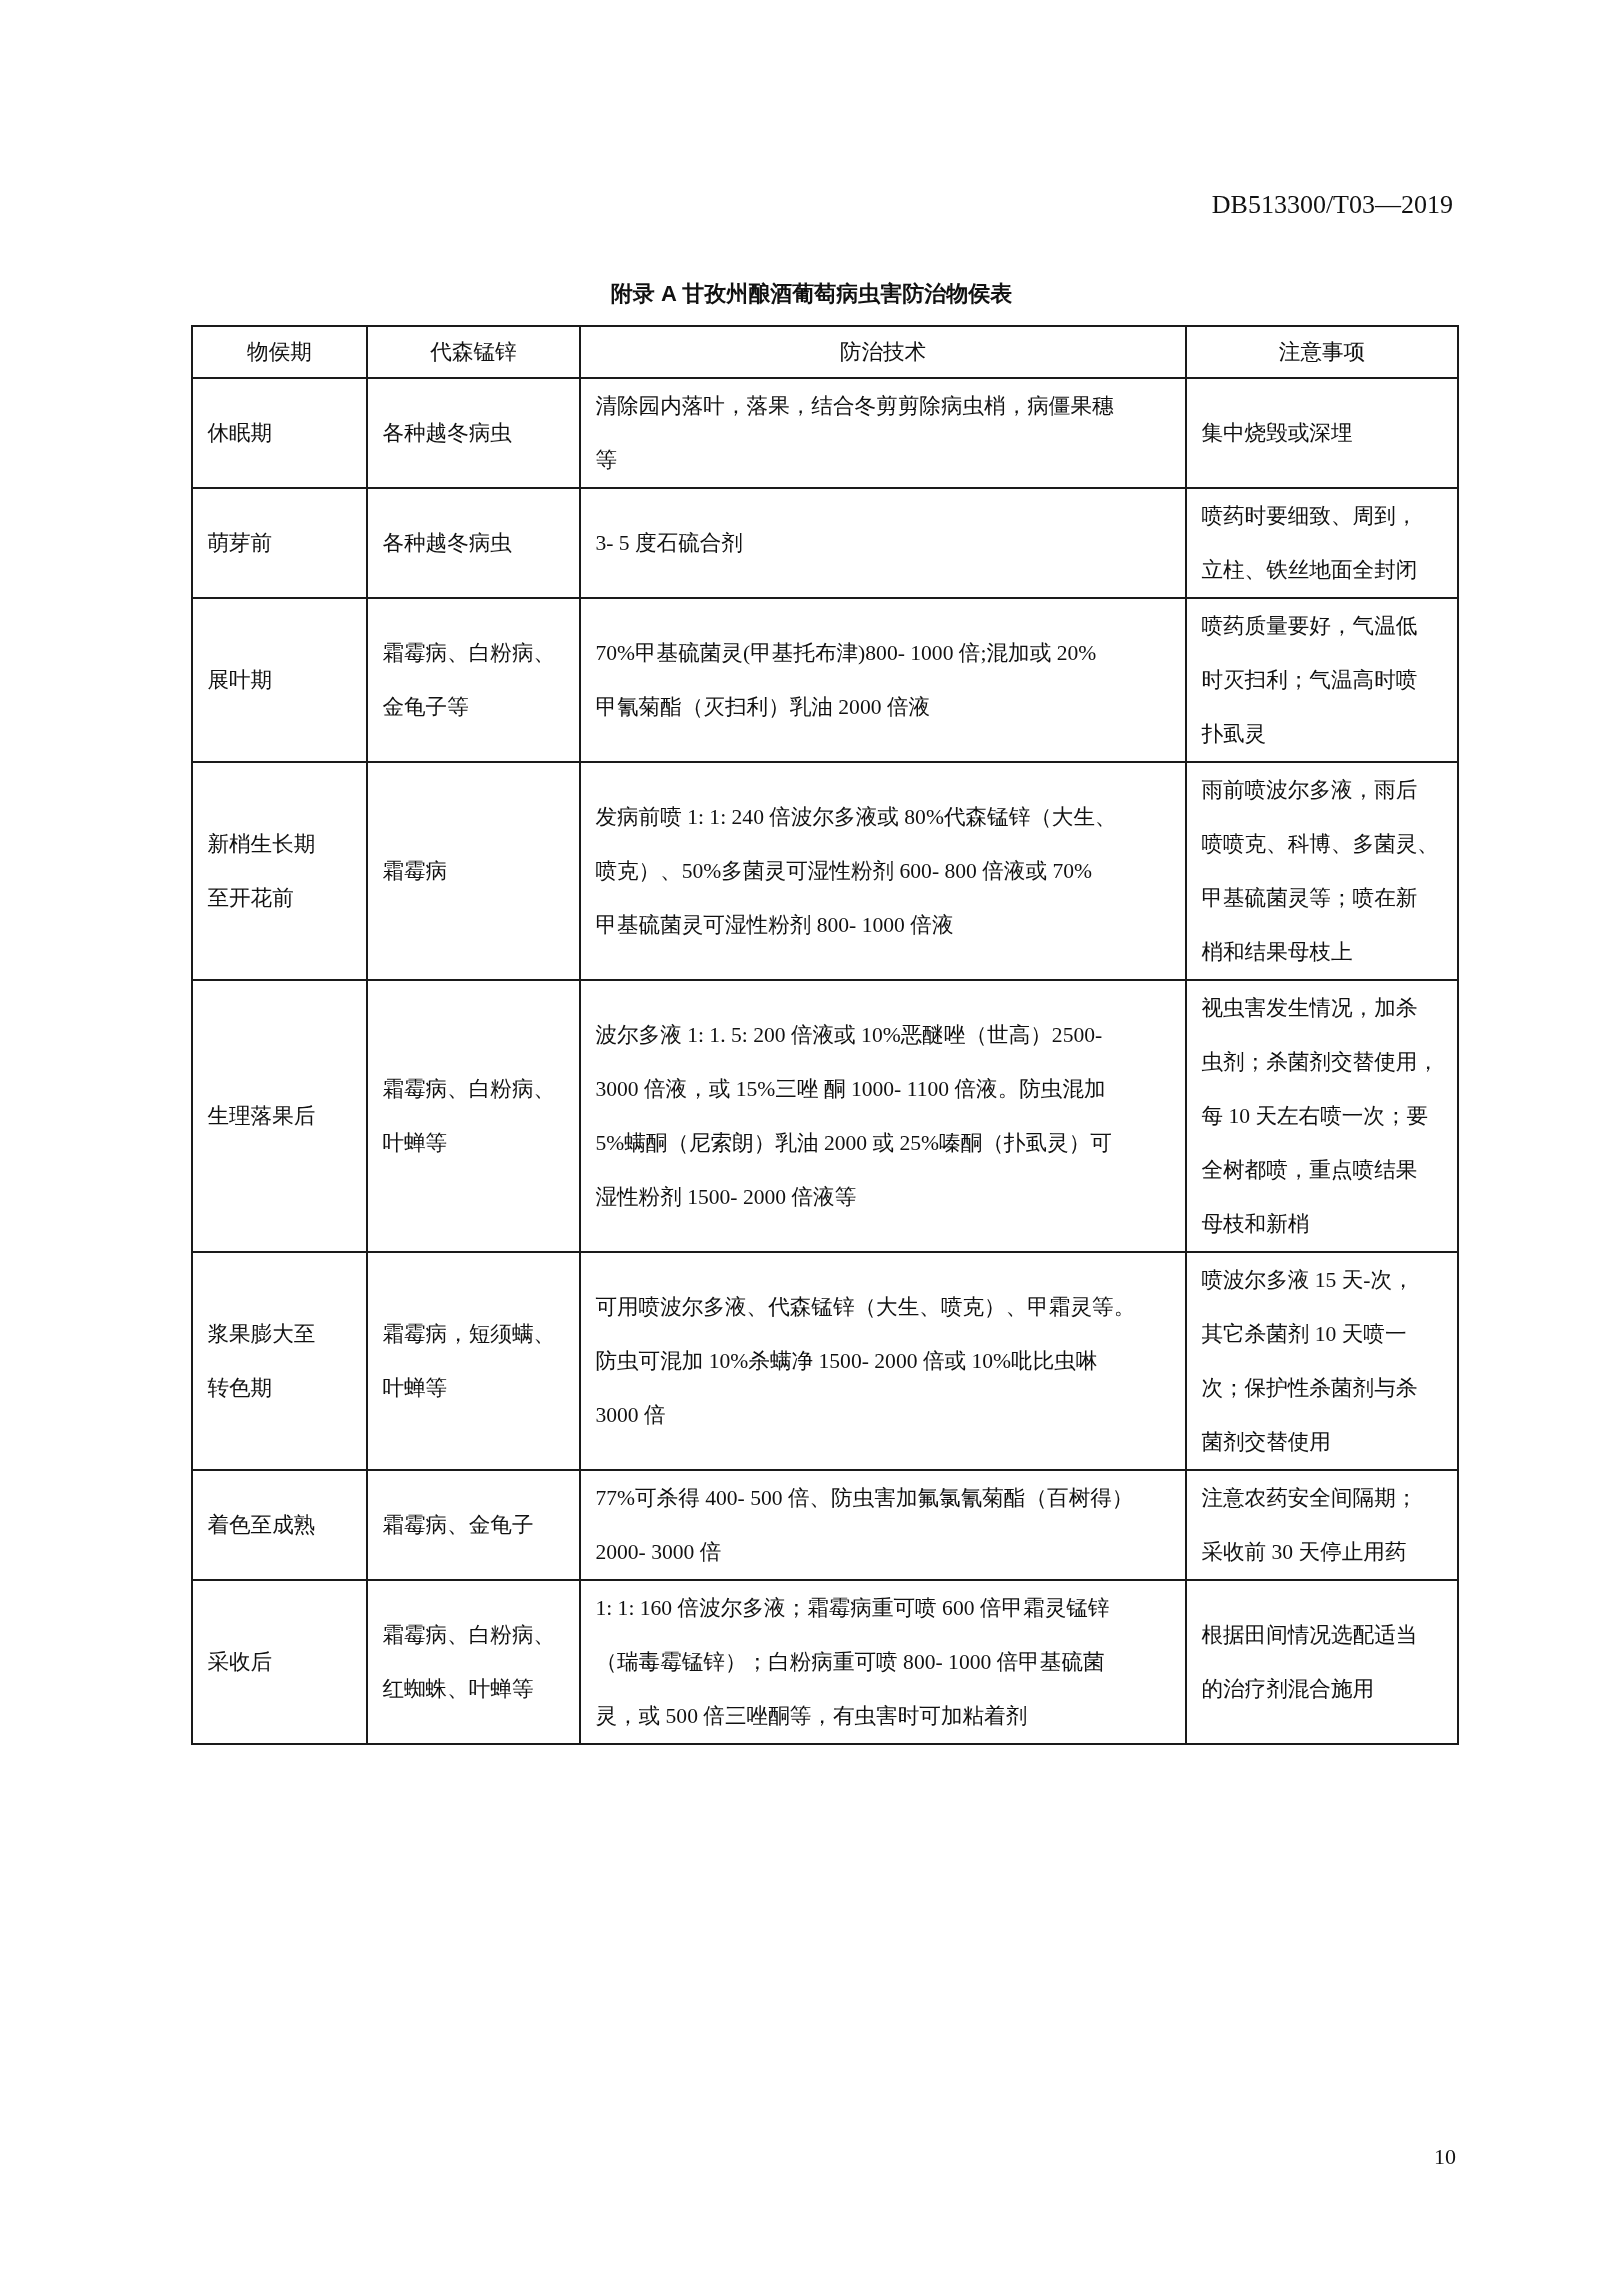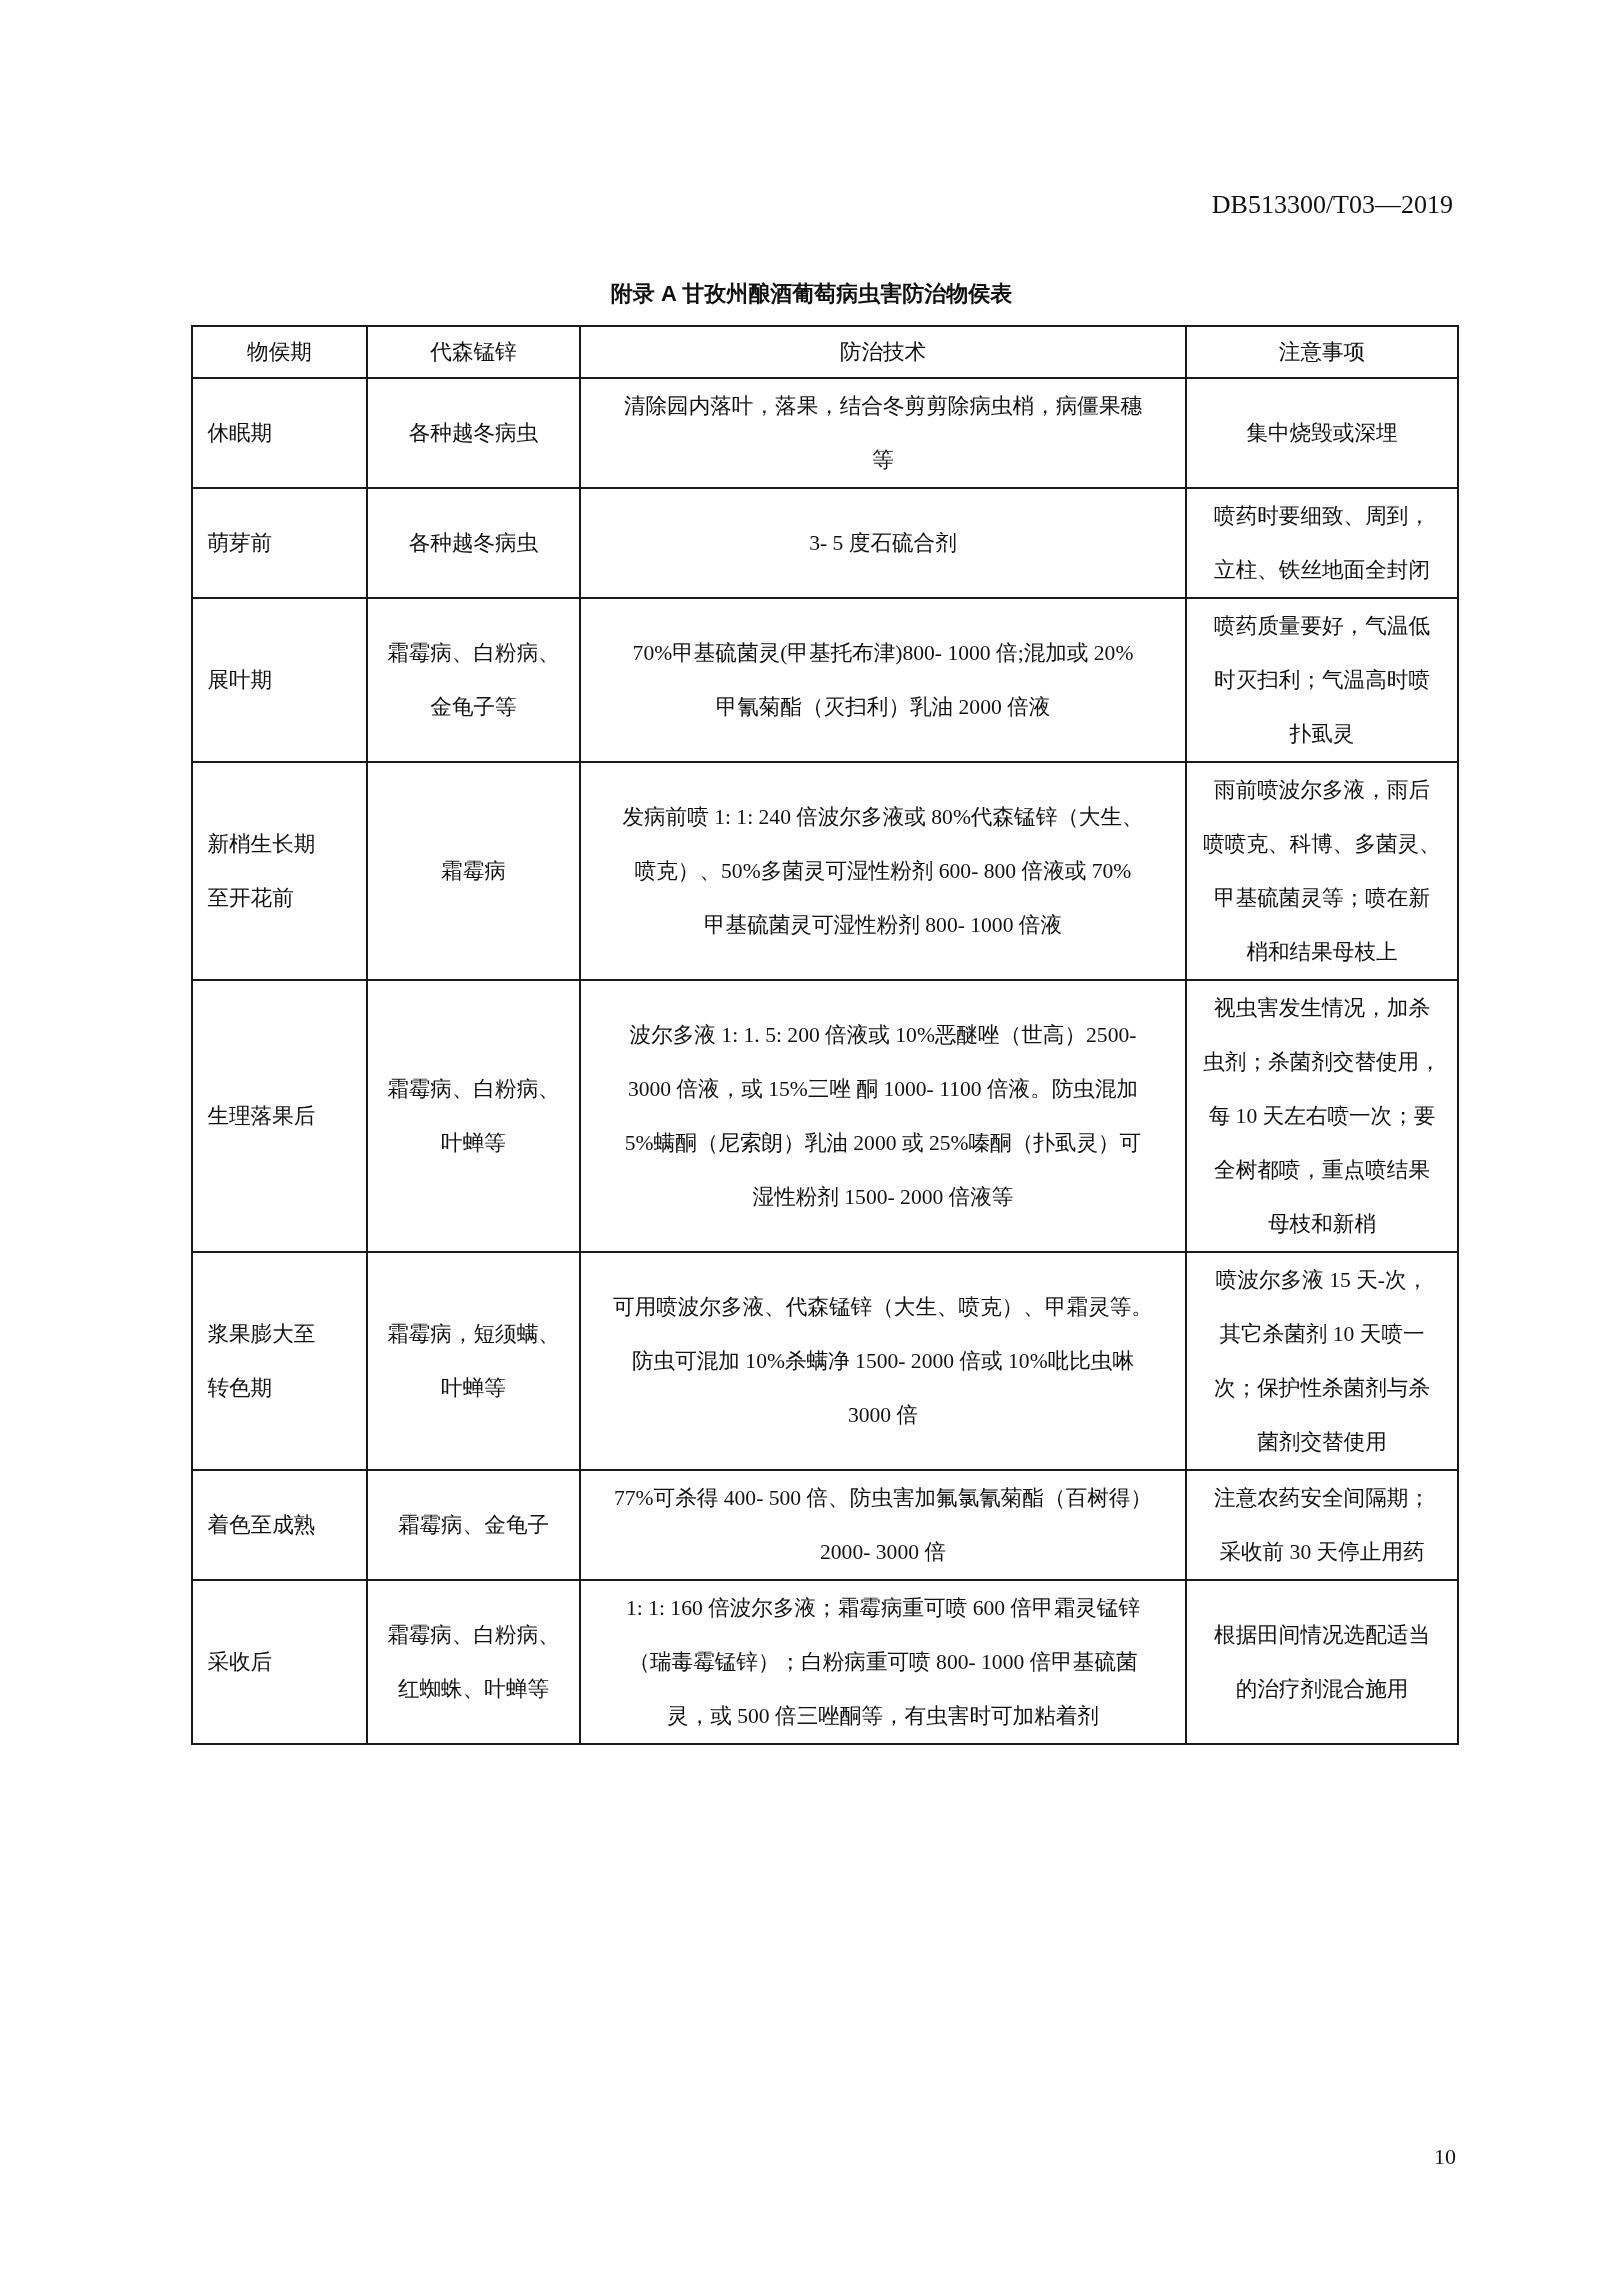--- a/index.html
+++ b/index.html
@@ -26,21 +26,21 @@
   table.main td, table.main th {
     border: 2px solid #1a1a1a; vertical-align: middle;
     padding: 0 14.4px; font-weight: normal;
   }
   table.main th { height: 50px; text-align: center; line-height: 50px; }
   col.c1 { width: 175px; }
   col.c2 { width: 213px; }
   col.c3 { width: 606px; }
   col.c4 { width: 272px; }
   td.period { }
-  td.target, td.tech, td.note { text-align: center; }
+  td.target, td.tech, td.note { text-align: left; }
   td .line { display: block; white-space: nowrap; }
   .page-num {
     position: absolute; right: 167px; top: 2144px; font-size: 22px;
     font-family: "Liberation Serif", serif;
   }
 </style>
 </head>
 <body>
 
 <div class="doc-code">DB513300/T03—2019</div>

